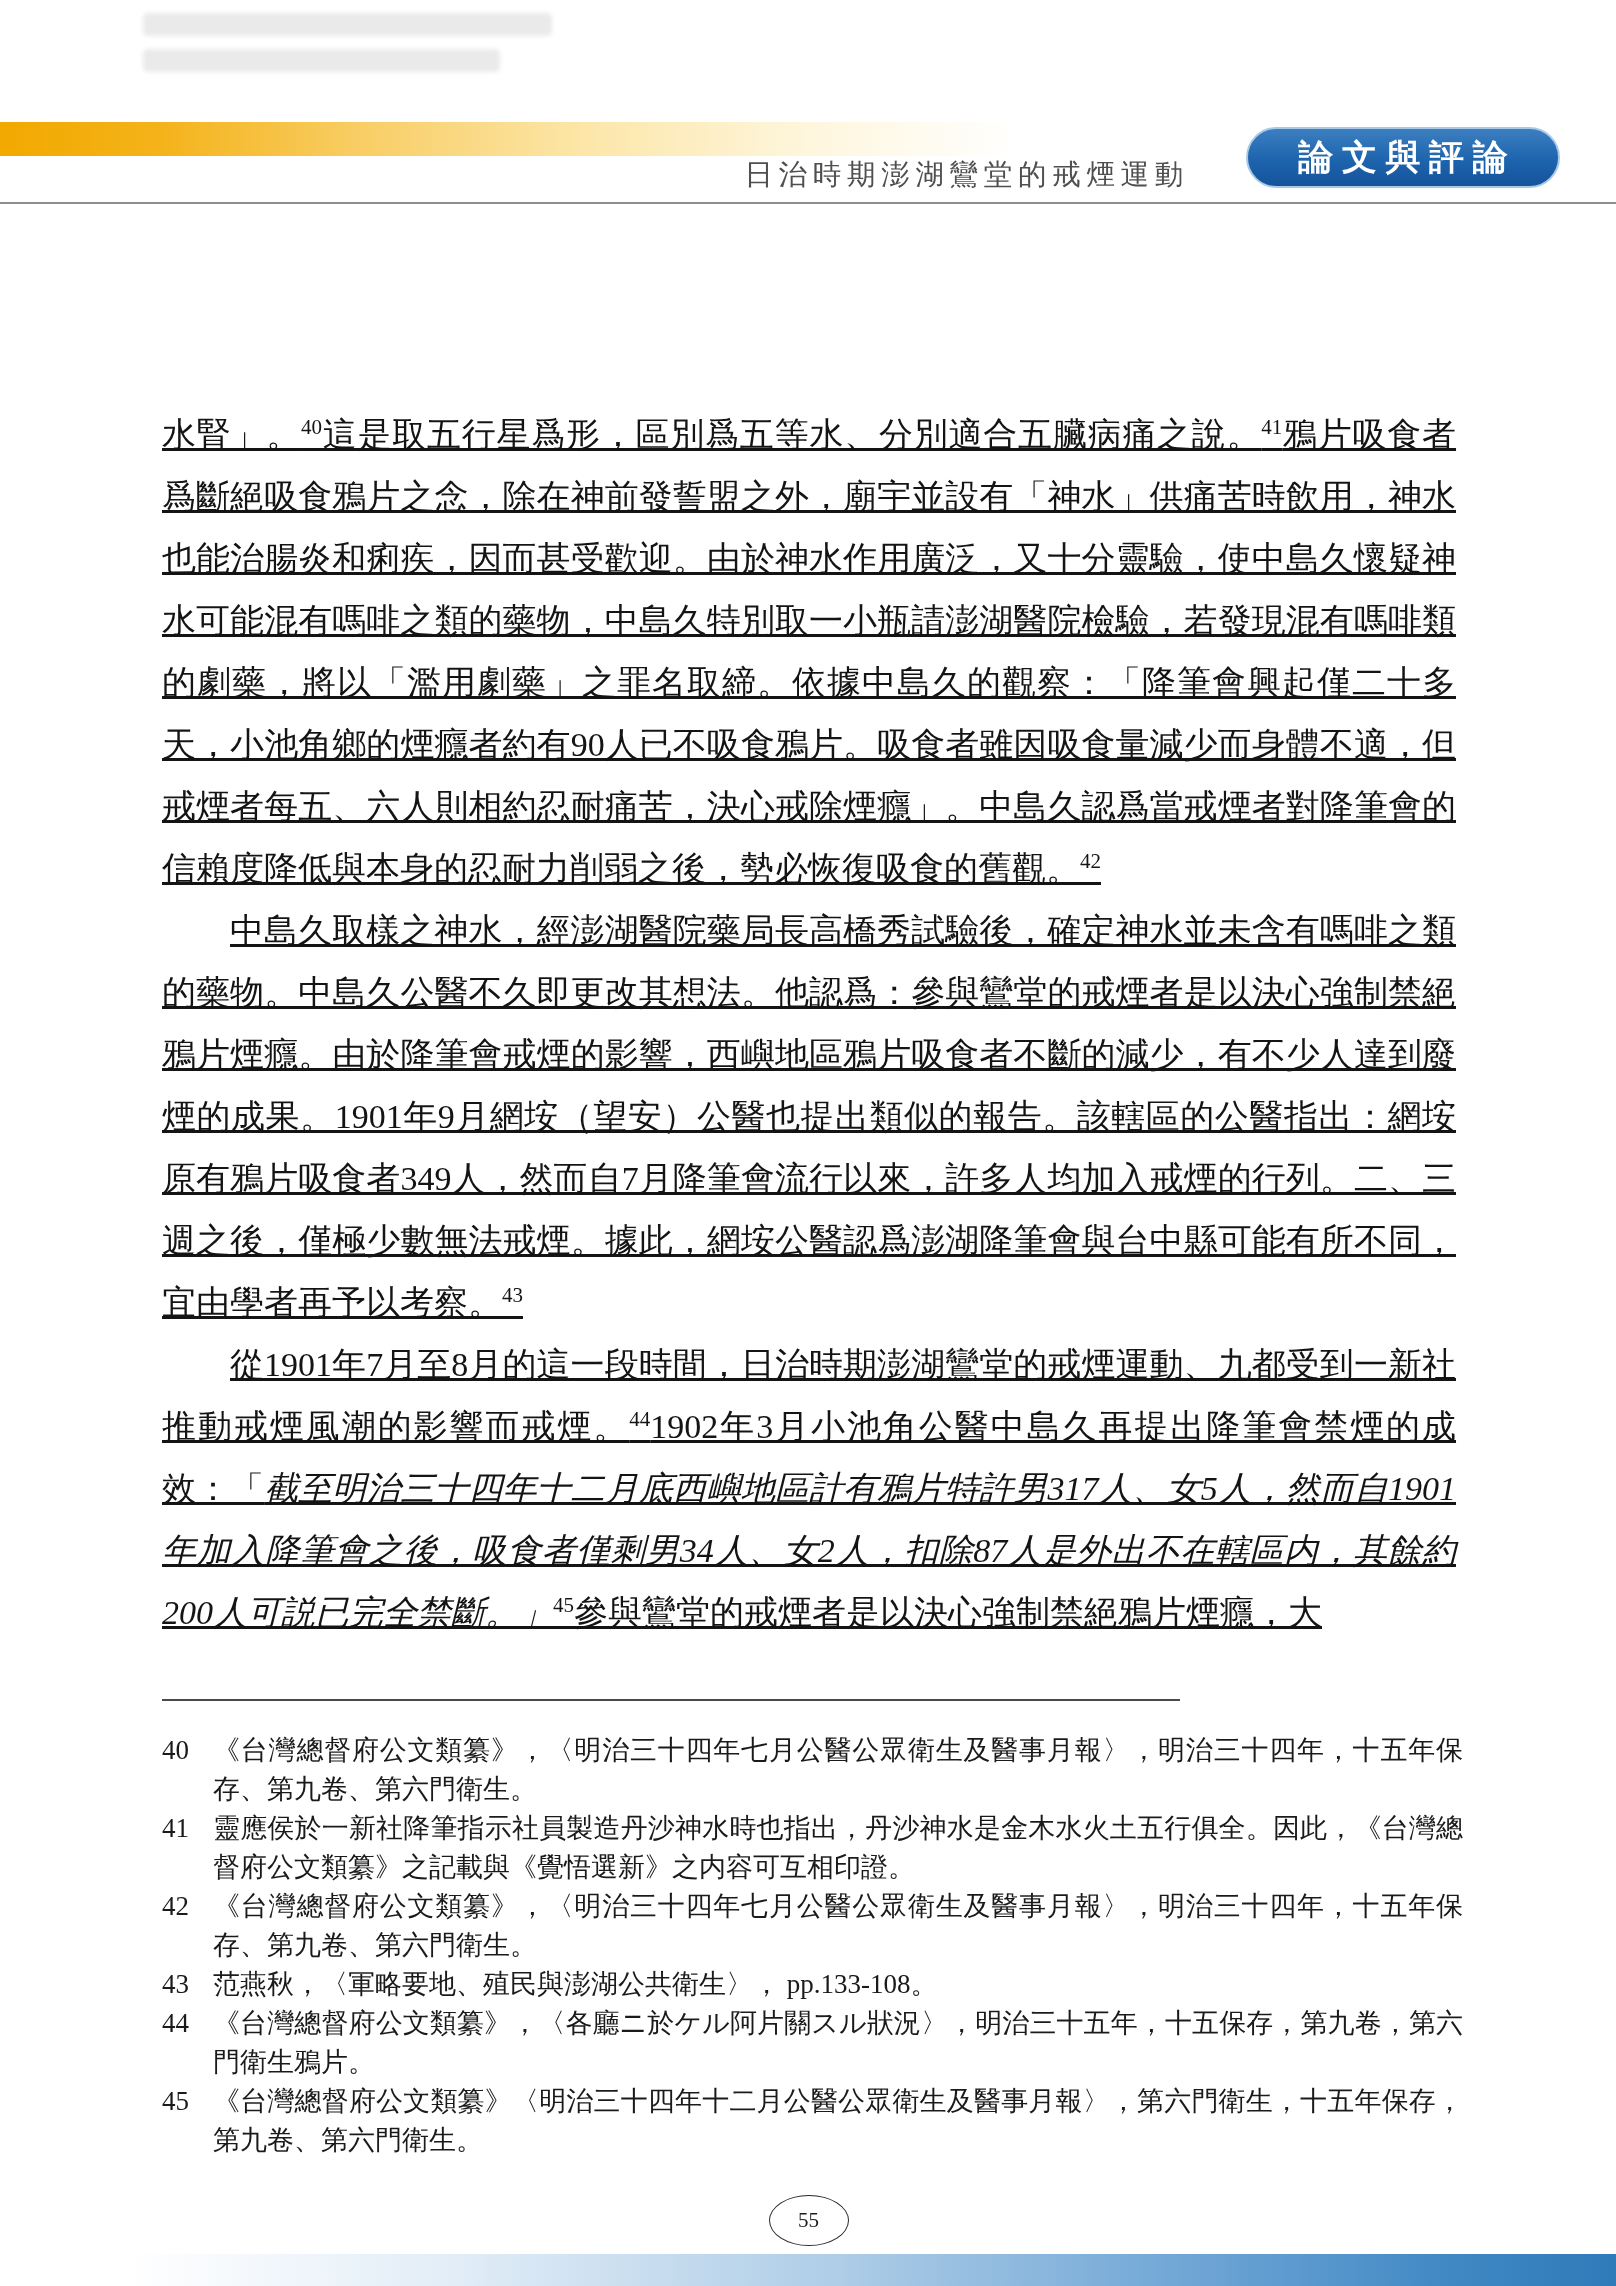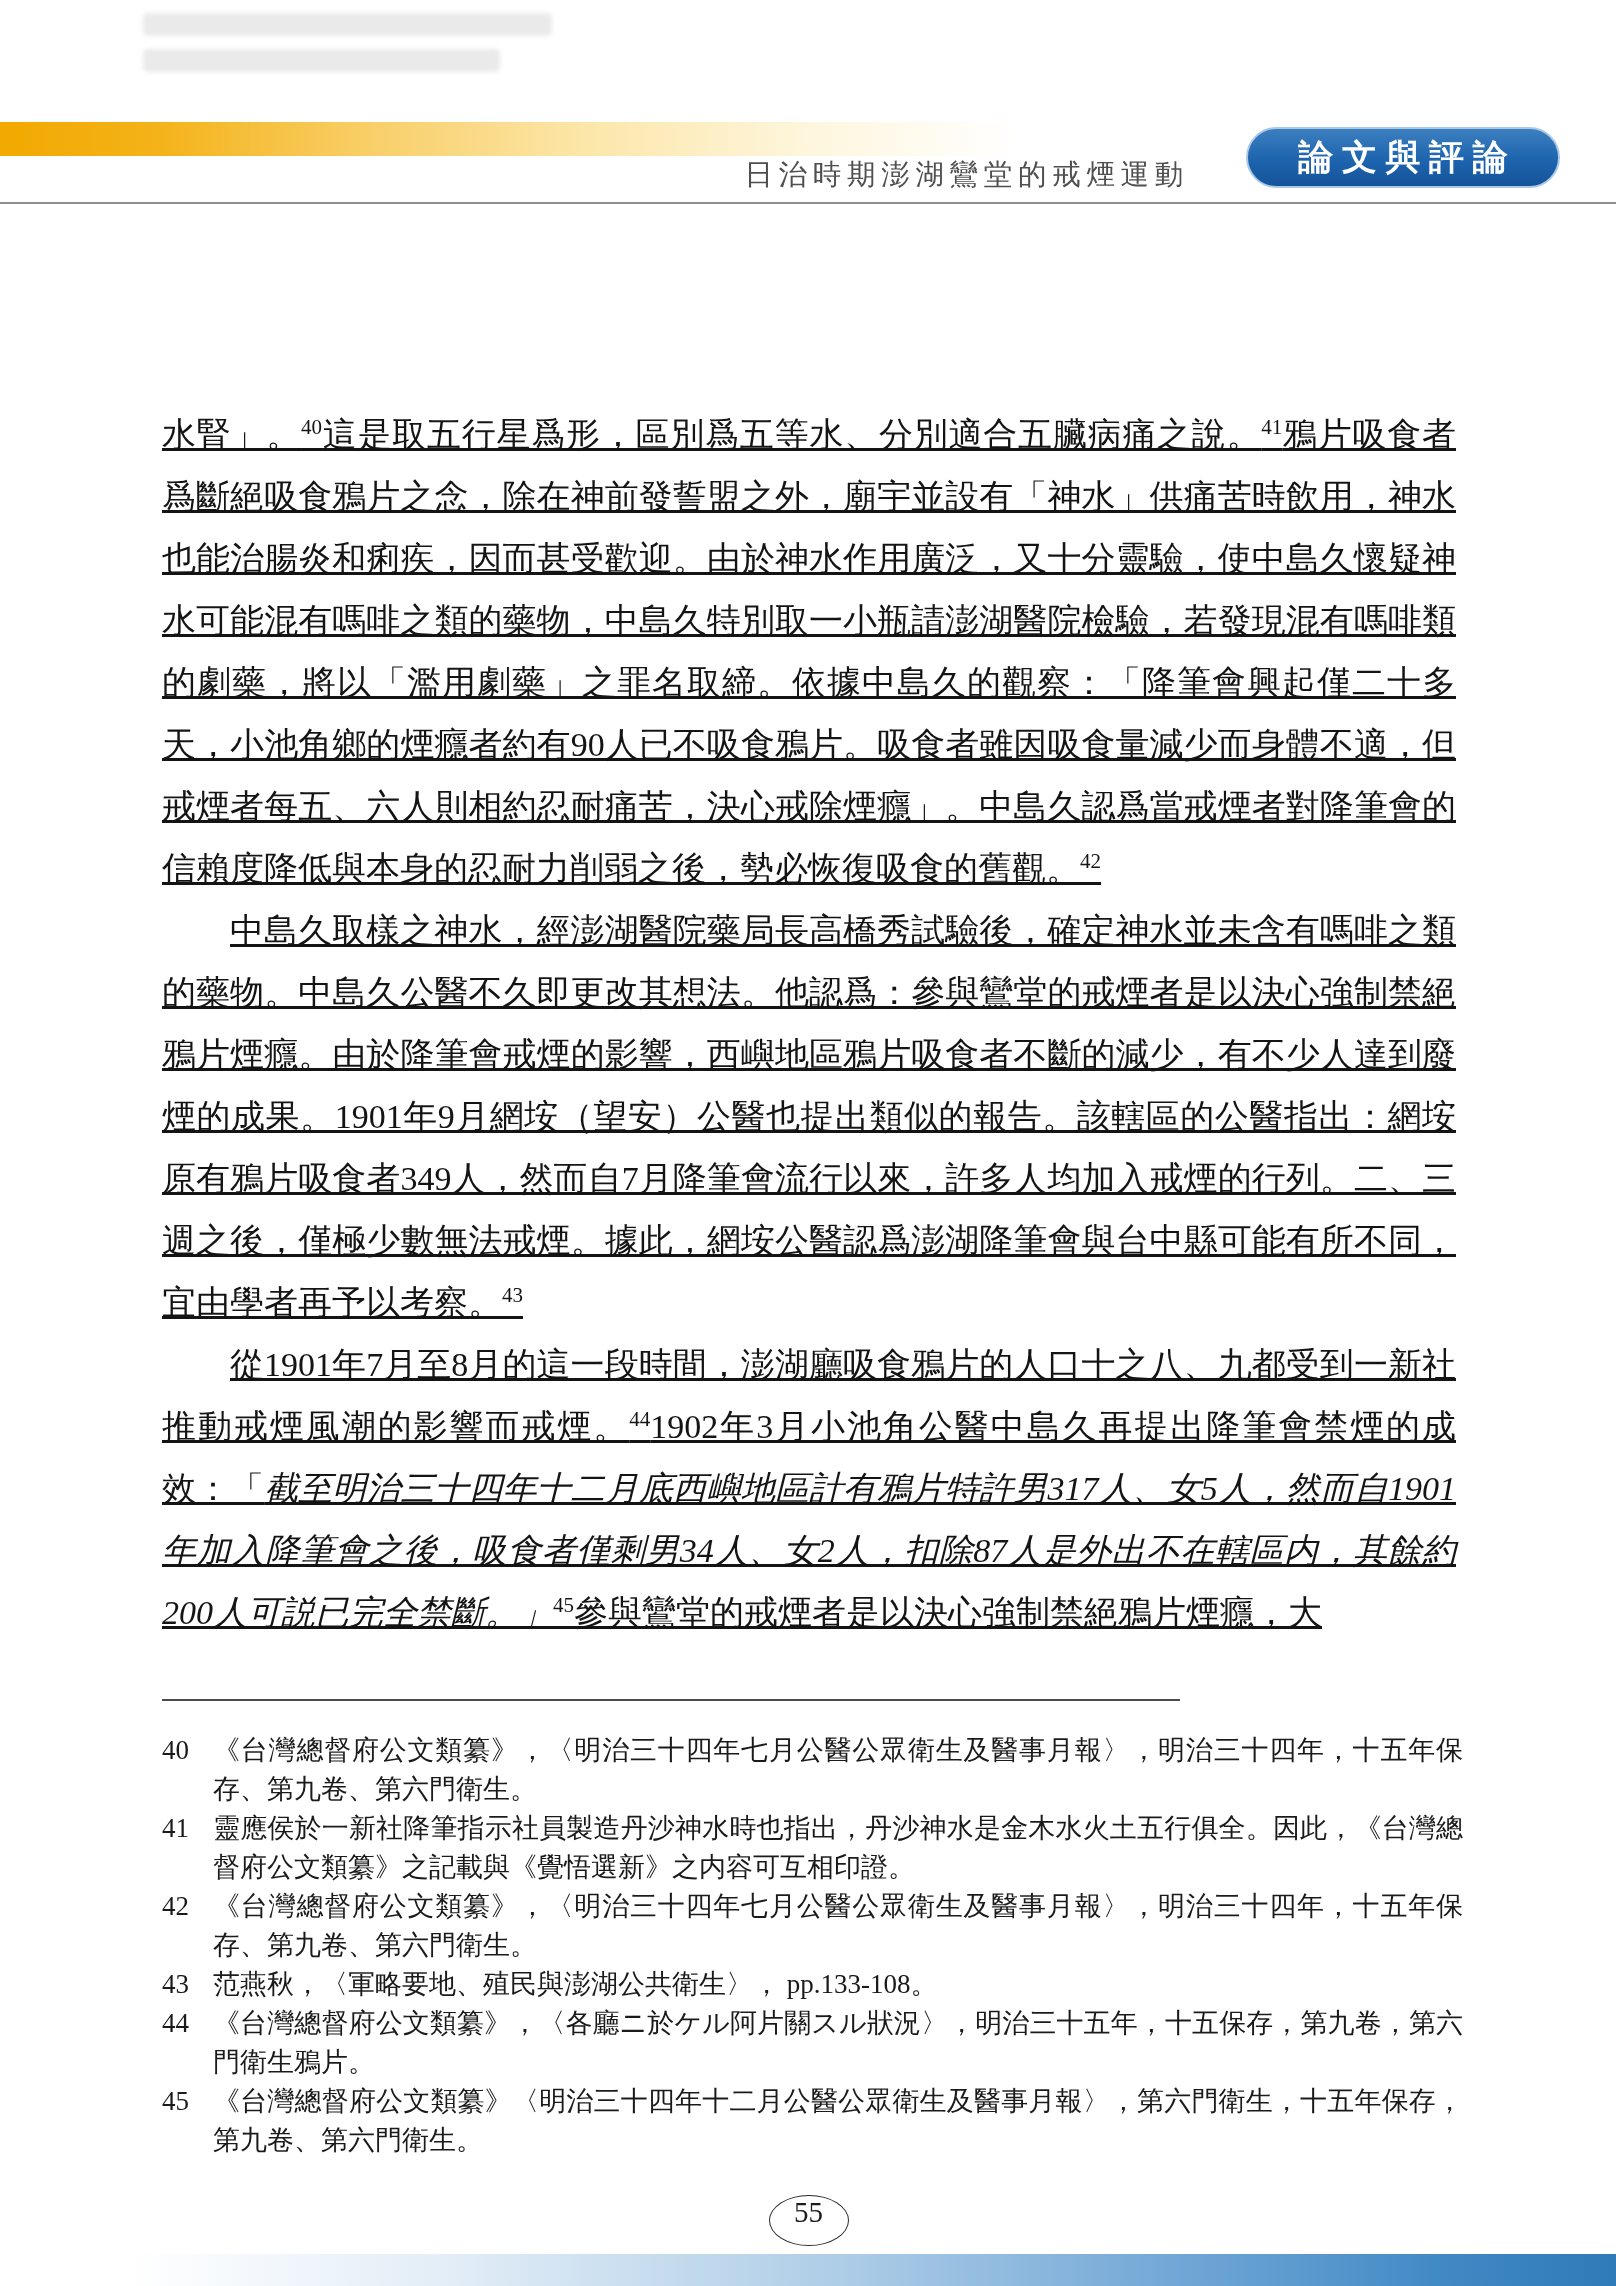--- a/index.html
+++ b/index.html
@@ -115,22 +115,23 @@
 
   
   .page-oval {
     position: absolute;
     top: 2195px; left: calc(50% - 40px);
     width: 80px; height: 51px;
     border: 1.9px solid #2a2a2a;
     border-radius: 50%;
     background: #ffffff;
     display: flex;
+    align-items: center;
     justify-content: center;
-    font-size: 29px;
+    font-size: 21px;
   }
 
   
   .band-bottom {
     position: absolute;
     bottom: 0; left: 0;
     width: 100%; height: 32px;
     background: linear-gradient(90deg,
       #ffffff 0%, #ffffff 8%, #e2edf7 28%,
       #aecde7 52%, #6ba3d4 75%, #3f88c4 90%, #2f7ab8 100%);
@@ -145,21 +146,21 @@
   <div class="pt-line l2"></div>
 
   <div class="band-top"></div>
   <div class="header-rule"></div>
   <div class="running-title">日治時期澎湖鸞堂的戒煙運動</div>
   <div class="badge">論文與評論</div>
 
   <div class="body">
     <p><span>水腎」。</span><sup class="fnref">40</sup><span>這是取五行星爲形，區別爲五等水、分別適合五臟病痛之說。</span><sup class="fnref">41</sup><span>鴉片吸食者爲斷絕吸食鴉片之念，除在神前發誓盟之外，廟宇並設有「神水」供痛苦時飲用，神水也能治腸炎和痢疾，因而甚受歡迎。由於神水作用廣泛，又十分靈驗，使中島久懷疑神水可能混有嗎啡之類的藥物，中島久特別取一小瓶請澎湖醫院檢驗，若發現混有嗎啡類的劇藥，將以「濫用劇藥」之罪名取締。依據中島久的觀察：「降筆會興起僅二十多天，小池角鄉的煙癮者約有90人已不吸食鴉片。吸食者雖因吸食量減少而身體不適，但戒煙者每五、六人則相約忍耐痛苦，決心戒除煙癮」。中島久認爲當戒煙者對降筆會的信賴度降低與本身的忍耐力削弱之後，勢必恢復吸食的舊觀。</span><sup class="fnref">42</sup></p>
     <p class="indent"><span>中島久取樣之神水，經澎湖醫院藥局長高橋秀試驗後，確定神水並未含有嗎啡之類的藥物。中島久公醫不久即更改其想法。他認爲：參與鸞堂的戒煙者是以決心強制禁絕鴉片煙癮。由於降筆會戒煙的影響，西嶼地區鴉片吸食者不斷的減少，有不少人達到廢煙的成果。1901年9月網垵（望安）公醫也提出類似的報告。該轄區的公醫指出：網垵原有鴉片吸食者349人，然而自7月降筆會流行以來，許多人均加入戒煙的行列。二、三週之後，僅極少數無法戒煙。據此，網垵公醫認爲澎湖降筆會與台中縣可能有所不同，宜由學者再予以考察。</span><sup class="fnref">43</sup></p>
-    <p class="indent"><span>從1901年7月至8月的這一段時間，澎湖廳吸食鴉片的人口十之八、九都受到一新社推動戒煙風潮的影響而戒煙。</span><sup class="fnref">44</sup><span>1902年3月小池角公醫中島久再提出降筆會禁煙的成效：「</span><span class="kai">截至明治三十四年十二月底西嶼地區計有鴉片特許男317人、女5人，然而自1901年加入降筆會之後，吸食者僅剩男34人、女2人，扣除87人是外出不在轄區内，其餘約200人可説已完全禁斷。」</span><sup class="fnref">45</sup><span>參與鸞堂的戒煙者是以決心強制禁絕鴉片煙癮，大</span></p>
+    <p class="indent"><span>從1901年7月至8月的這一段時間，日治時期澎湖鸞堂的戒煙運動、九都受到一新社推動戒煙風潮的影響而戒煙。</span><sup class="fnref">44</sup><span>1902年3月小池角公醫中島久再提出降筆會禁煙的成效：「</span><span class="kai">截至明治三十四年十二月底西嶼地區計有鴉片特許男317人、女5人，然而自1901年加入降筆會之後，吸食者僅剩男34人、女2人，扣除87人是外出不在轄區内，其餘約200人可説已完全禁斷。」</span><sup class="fnref">45</sup><span>參與鸞堂的戒煙者是以決心強制禁絕鴉片煙癮，大</span></p>
   </div>
 
   <div class="fn-sep"></div>
   <div class="footnotes">
     <div class="fn">
         <span class="fn-num">40</span>
         <span class="fn-text">《台灣總督府公文類纂》，〈明治三十四年七月公醫公眾衛生及醫事月報〉，明治三十四年，十五年保存、第九卷、第六門衛生。</span>
       </div>
     <div class="fn">
         <span class="fn-num">41</span>

